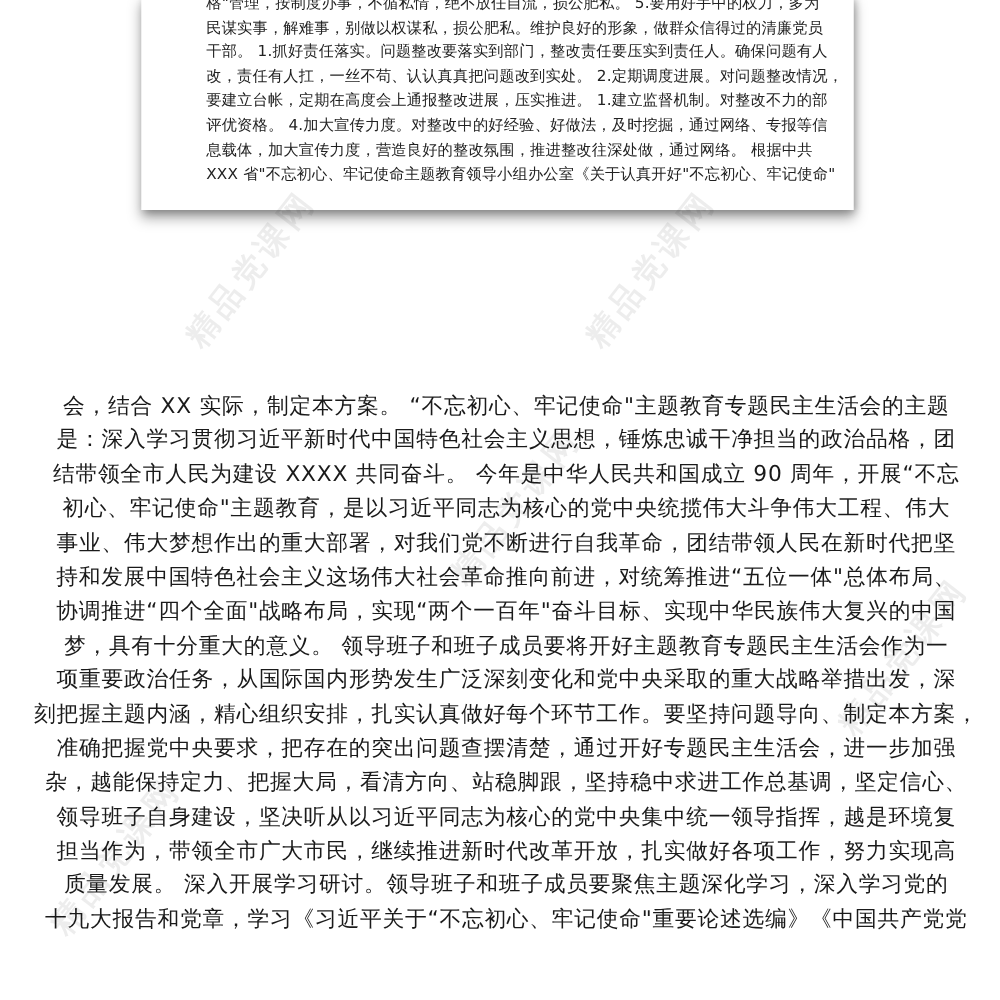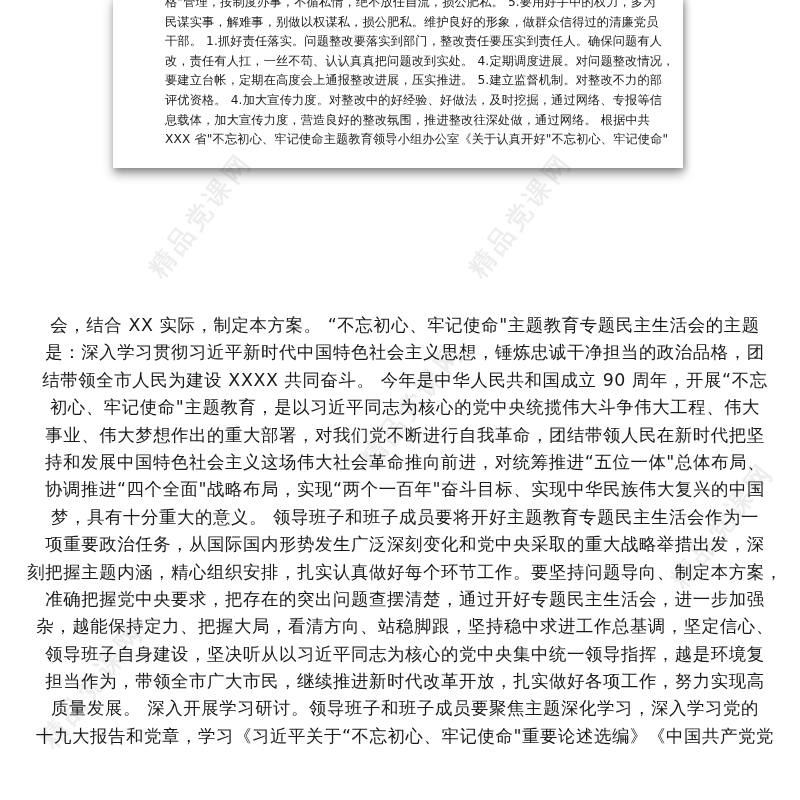--- a/index.html
+++ b/index.html
@@ -42,22 +42,22 @@
     }
   </style>
 </head>
 <body>
 
 <div class="page-card">
   <div class="page-lines">
     <div class="page-line">格"管理，按制度办事，不循私情，绝不放任自流，损公肥私。 5.要用好手中的权力，多为</div>
     <div class="page-line">民谋实事，解难事，别做以权谋私，损公肥私。维护良好的形象，做群众信得过的清廉党员</div>
     <div class="page-line">干部。 1.抓好责任落实。问题整改要落实到部门，整改责任要压实到责任人。确保问题有人</div>
-    <div class="page-line">改，责任有人扛，一丝不苟、认认真真把问题改到实处。 4.定期调度进展。对问题整改情况，</div>
-    <div class="page-line">要建立台帐，定期在高度会上通报整改进展，压实推进。 5.建立监督机制。对整改不力的部</div>
+    <div class="page-line">改，责任有人扛，一丝不苟、认认真真把问题改到实处。 2.定期调度进展。对问题整改情况，</div>
+    <div class="page-line">要建立台帐，定期在高度会上通报整改进展，压实推进。 1.建立监督机制。对整改不力的部</div>
     <div class="page-line">评优资格。 4.加大宣传力度。对整改中的好经验、好做法，及时挖掘，通过网络、专报等信</div>
     <div class="page-line">息载体，加大宣传力度，营造良好的整改氛围，推进整改往深处做，通过网络。 根据中共</div>
     <div class="page-line">XXX 省"不忘初心、牢记使命主题教育领导小组办公室《关于认真开好"不忘初心、牢记使命"</div>
 
   </div>
 </div>
 
 <div class="wm" style="left:168px; top:250px;">精品党课网</div>
 <div class="wm" style="left:488px; top:250px;">精品党课网</div>
 <div class="wm" style="left:380px; top:440px;">精品党课网</div>

